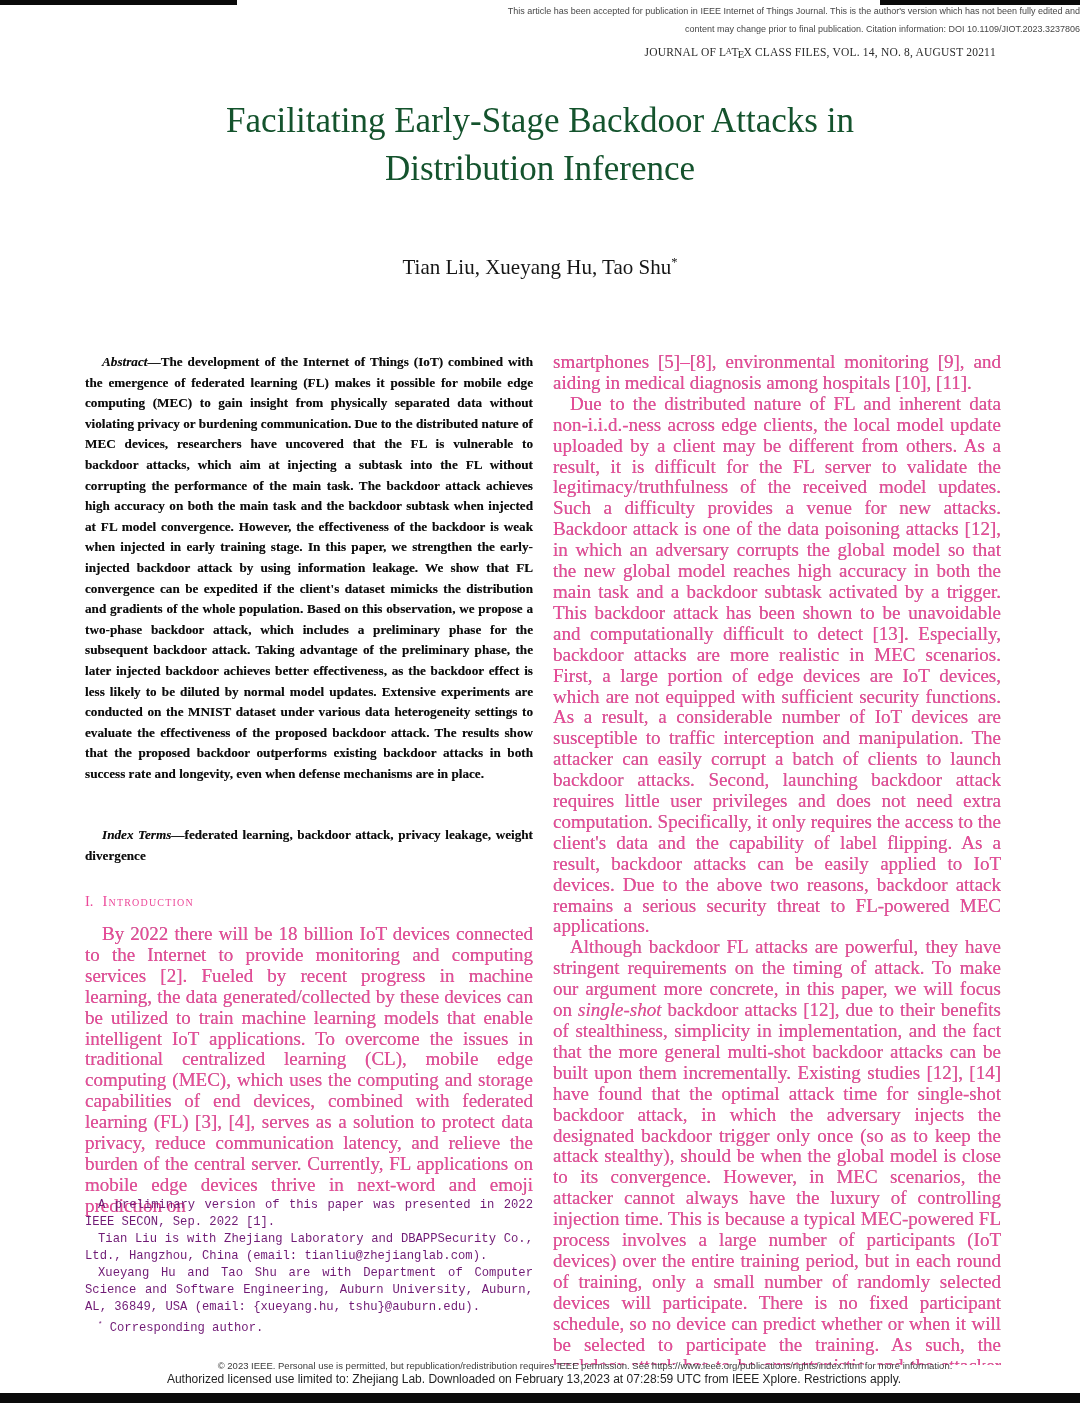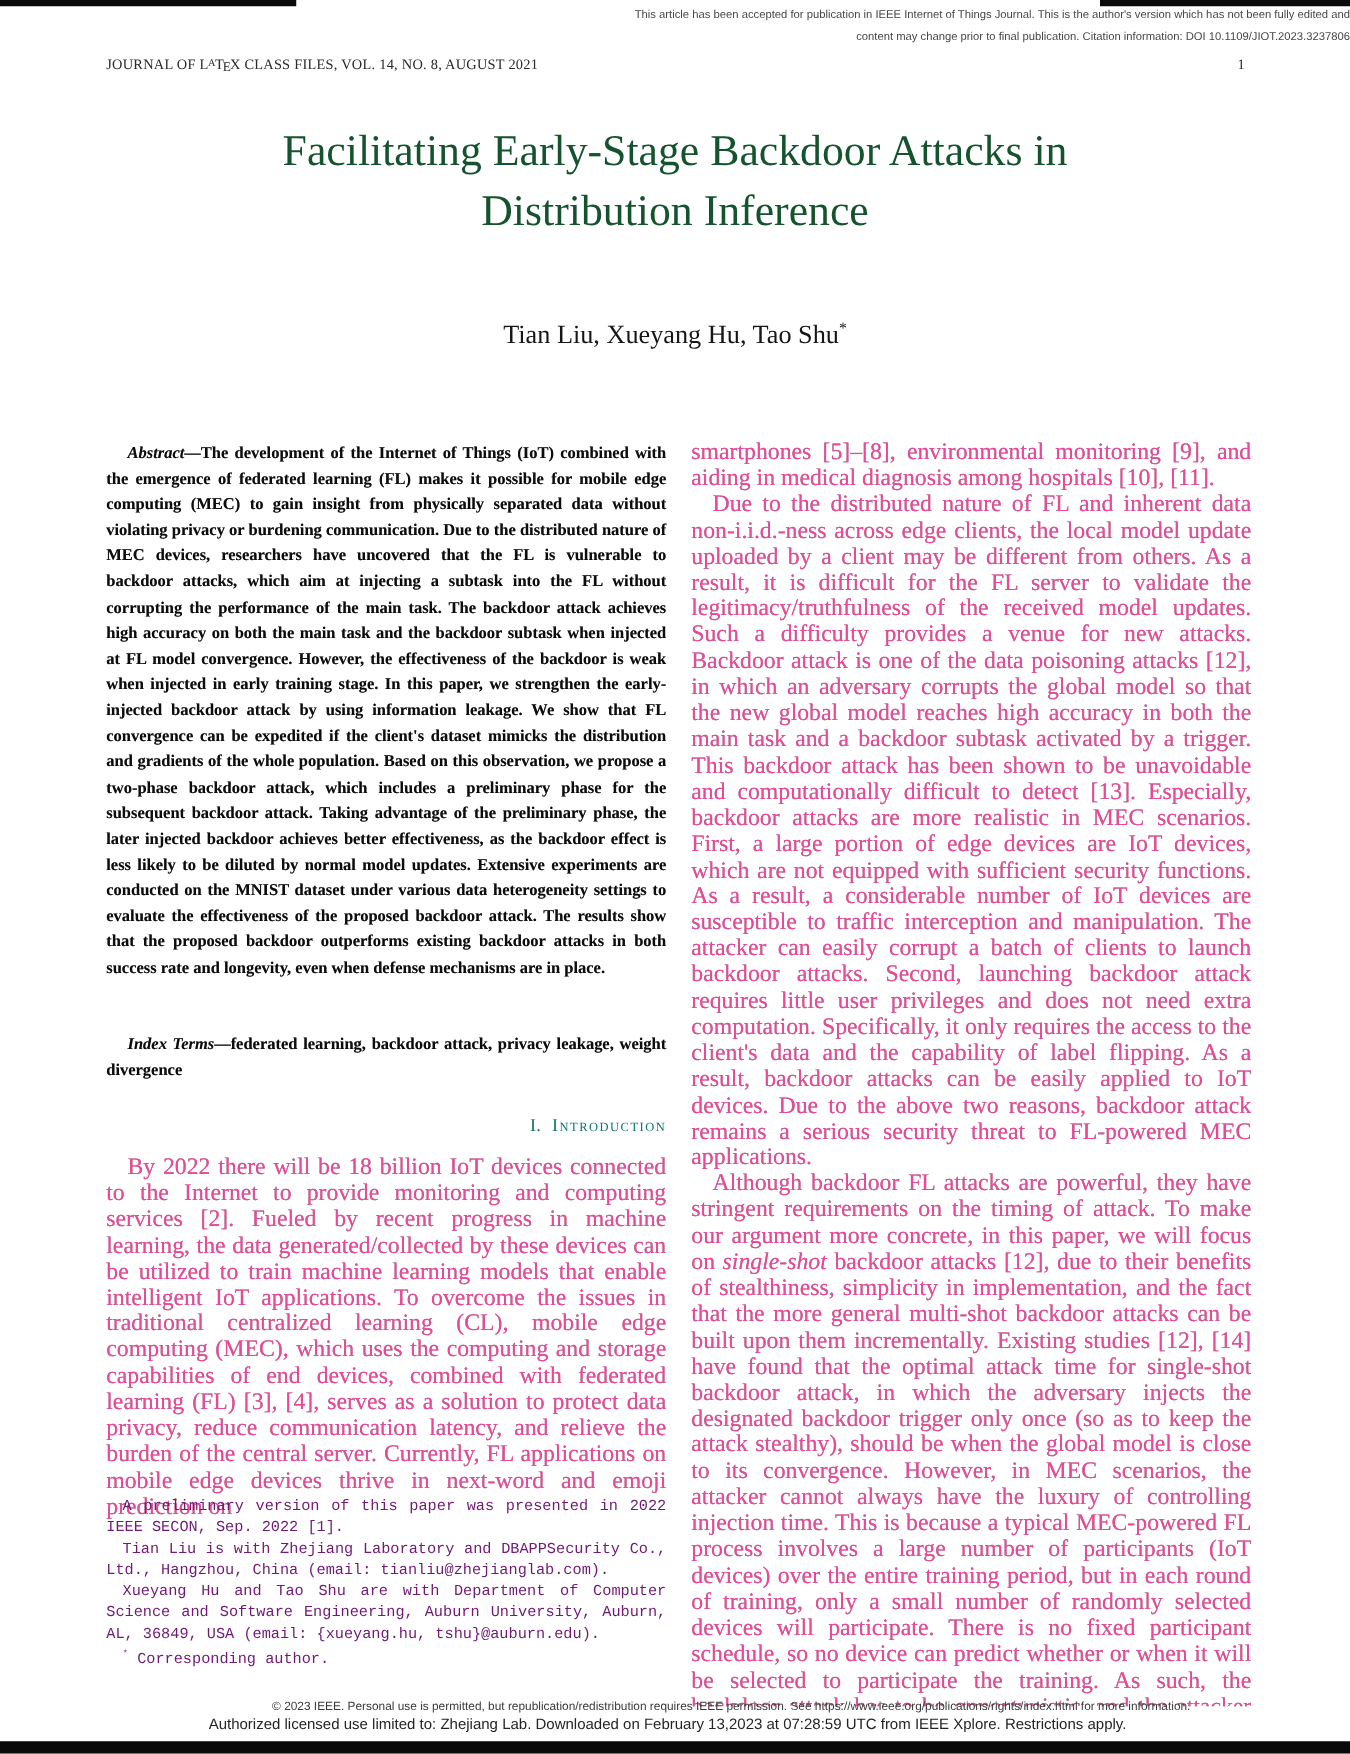--- a/index.html
+++ b/index.html
@@ -12,21 +12,21 @@
   #top-bar-left{left:0;top:0;width:237px;height:5px;}
   #top-bar-right{left:880px;top:0;width:200px;height:5px;}
   #bottom-bar{left:0;top:1393px;width:1080px;height:10px;}
 
   .notice{
     position:absolute;top:2px;left:0;width:100%;text-align:right;
     font-family:"Liberation Sans", sans-serif;font-size:9px;line-height:18px;color:#474747;
   }
   .running-header{
     position:absolute;top:46px;left:85px;width:911px;
-    display:flex;justify-content:space-between;
+    display:flex;justify-content:flex-end;
     font-size:11.5px;color:#2a2a2a;letter-spacing:.2px;
   }
   .latex-sup{font-size:.72em;vertical-align:.3em;margin:0 -.5px;}
   .latex-sub{font-size:.92em;vertical-align:-.18em;margin:0 -1px;}
 
   .paper-title{
     position:absolute;top:97px;left:0;width:100%;text-align:center;
     font-size:35px;line-height:47.5px;color:#14532d;
   }
   .author-line{
@@ -46,22 +46,22 @@
   }
   .indent{text-indent:17px;}
   .abstract-block{position:absolute;top:0;left:0;width:448px;}
   .abstract-block .para,.index-block .para{
     font-size:13.2px;line-height:20.6px;font-weight:bold;color:#0d0d0d;
   }
   .index-block{position:absolute;top:473px;left:0;width:448px;}
   .lead-label{font-style:italic;font-weight:bold;}
 
   .section-heading{
-    position:absolute;top:541px;left:0;width:448px;text-align:right;
-    font-size:14.5px;color:#0f766e;
+    position:absolute;top:541px;left:0;width:448px;text-align:left;
+    font-size:14.5px;color:#ec4899;
   }
   .section-heading .sc{font-variant:small-caps;letter-spacing:1.2px;margin-left:9px;}
 
   .intro-block{position:absolute;top:572px;left:0;width:448px;}
 
   .footnotes{position:absolute;top:845px;left:0;width:448px;}
   .footnotes .para{
     font-size:12.2px;line-height:17px;color:#701a75;text-shadow:none;font-family:Liberation Mono, monospace;
   }
   .footnotes .indent{text-indent:13px;}

